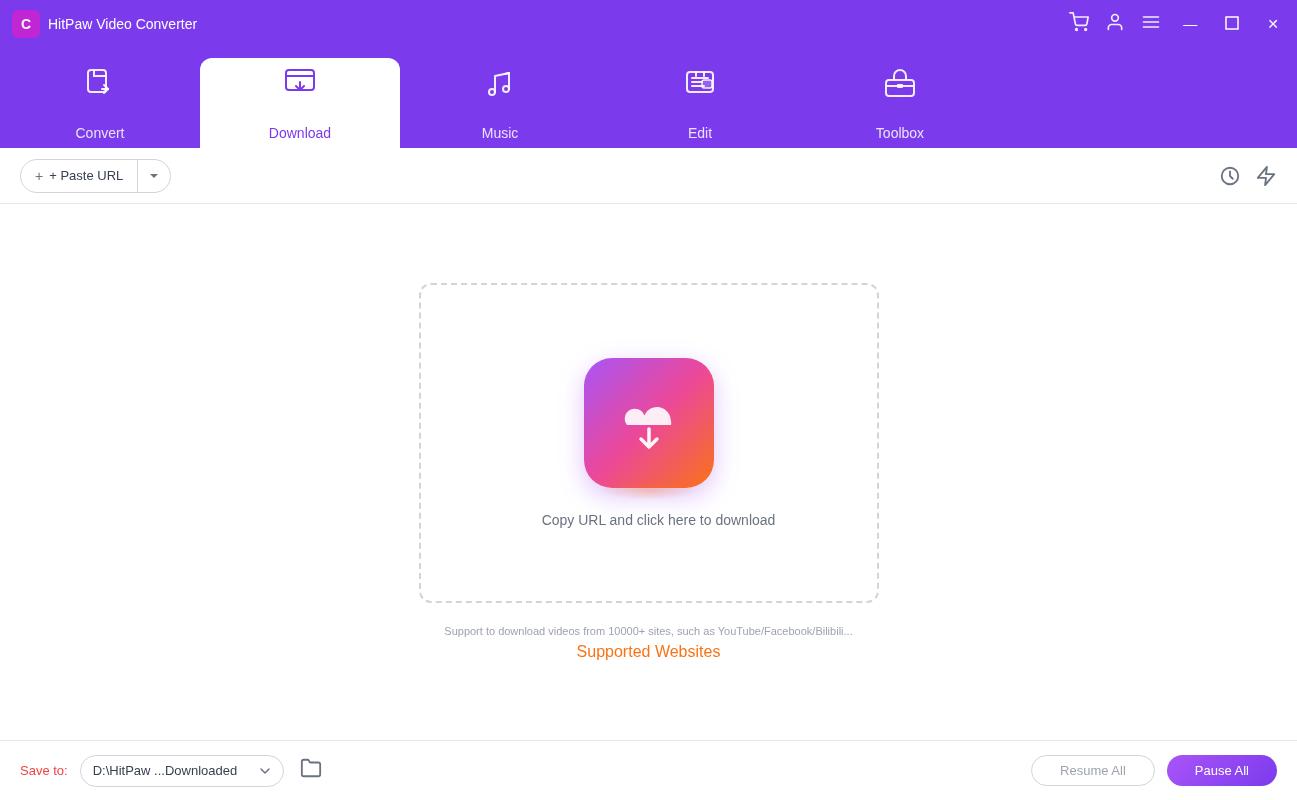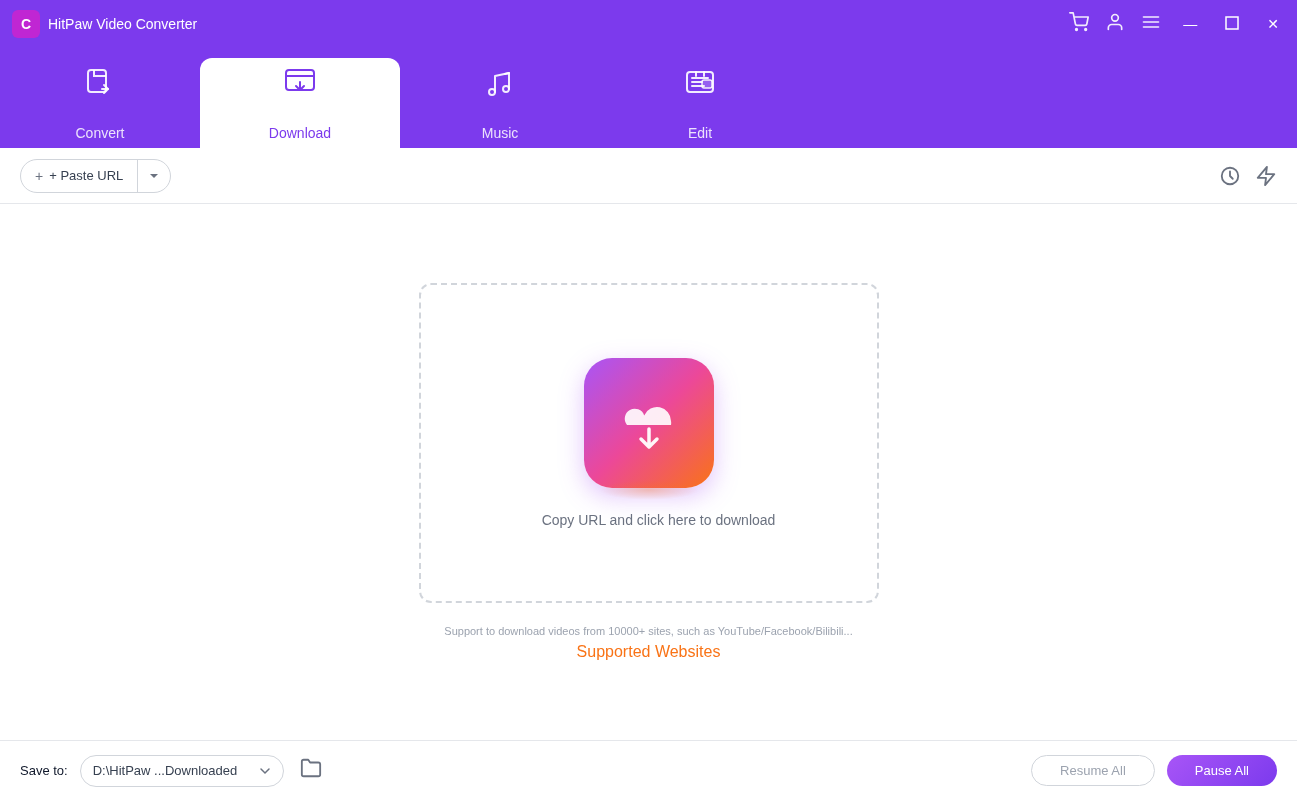--- a/index.html
+++ b/index.html
@@ -238,21 +238,21 @@
       background: white;
       border-top: 1px solid #e5e7eb;
       height: 60px;
       display: flex;
       align-items: center;
       padding: 0 20px;
       gap: 12px;
     }
     .save-to-label {
       font-size: 13px;
-      color: #0f172a;
+      color: #ef4444;
       text-align: center;
     }
     .save-path-selector {
       display: flex;
       align-items: center;
       border: 1.5px solid #d1d5db;
       border-radius: 20px;
       height: 32px;
       padding: 0 12px;
       gap: 22px;
@@ -381,20 +381,31 @@
       <svg width="32" height="32" viewBox="0 0 32 32" fill="none">
         <rect x="3" y="6" width="26" height="20" rx="3" stroke="rgba(255,255,255,0.9)" stroke-width="2" fill="none"></rect>
         <path d="M8 12h16M8 16h10M8 20h12" stroke="rgba(255,255,255,0.9)" stroke-width="2" stroke-linecap="round"></path>
         <path d="M20 6v4M12 6v4" stroke="rgba(255,255,255,0.9)" stroke-width="2" stroke-linecap="round"></path>
         <rect x="18" y="14" width="10" height="8" rx="2" fill="rgba(255,255,255,0.2)" stroke="rgba(255,255,255,0.9)" stroke-width="1.5"></rect>
       </svg>
     </span>
     <span>Edit</span>
   </div>
 
+  <div class="nav-tab">
+    <span class="nav-tab-icon">
+      <svg width="32" height="32" viewBox="0 0 32 32" fill="none">
+        <rect x="2" y="14" width="28" height="16" rx="3" stroke="rgba(255,255,255,0.9)" stroke-width="2" fill="none"></rect>
+        <path d="M10 14v-4a6 6 0 0 1 12 0v4" stroke="rgba(255,255,255,0.9)" stroke-width="2" fill="none"></path>
+        <line x1="2" y1="20" x2="30" y2="20" stroke="rgba(255,255,255,0.9)" stroke-width="2"></line>
+        <rect x="13" y="18" width="6" height="4" rx="1" fill="rgba(255,255,255,0.9)"></rect>
+      </svg>
+    </span>
+    <span>Toolbox</span>
+  </div>
 </div>
 
 <div class="toolbar">
 
   <div class="paste-url-btn">
     <div class="paste-url-main">
       <span style="color:#6b7280; font-size:14px;">+</span>
       <span style="font-size:13px; color:#374151;">+ Paste URL</span>
     </div>
     <div class="paste-url-divider"></div>

